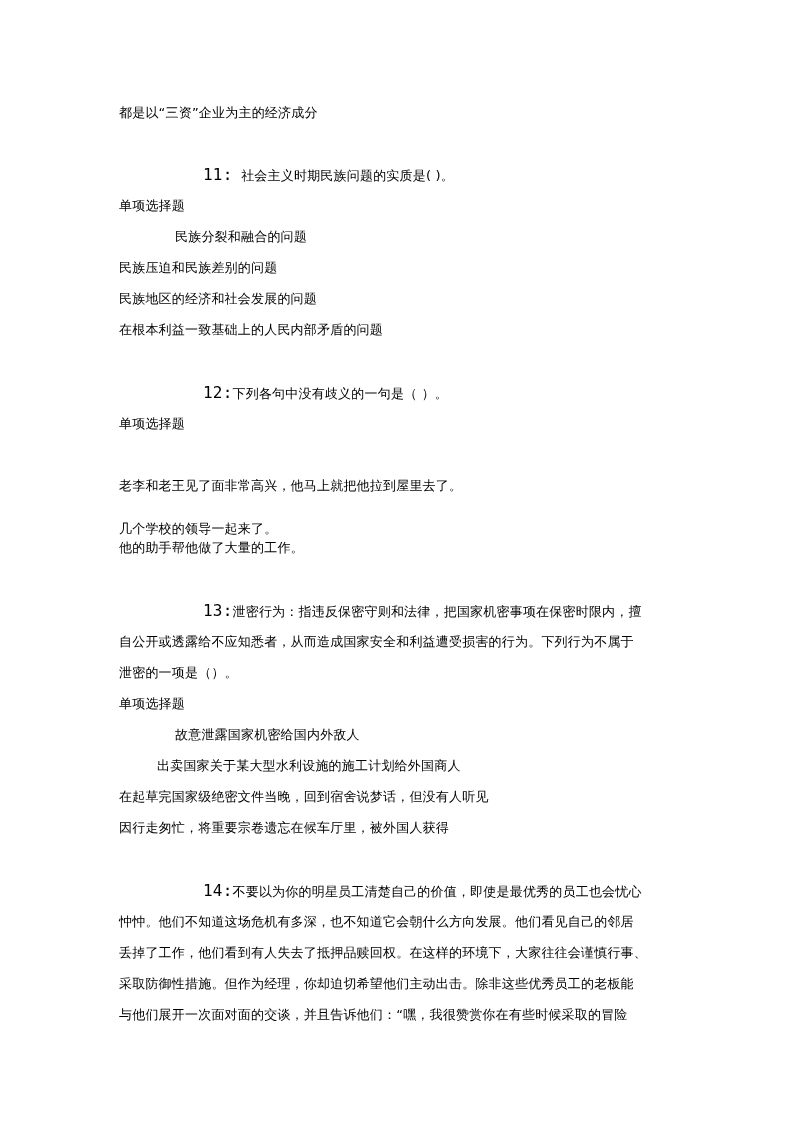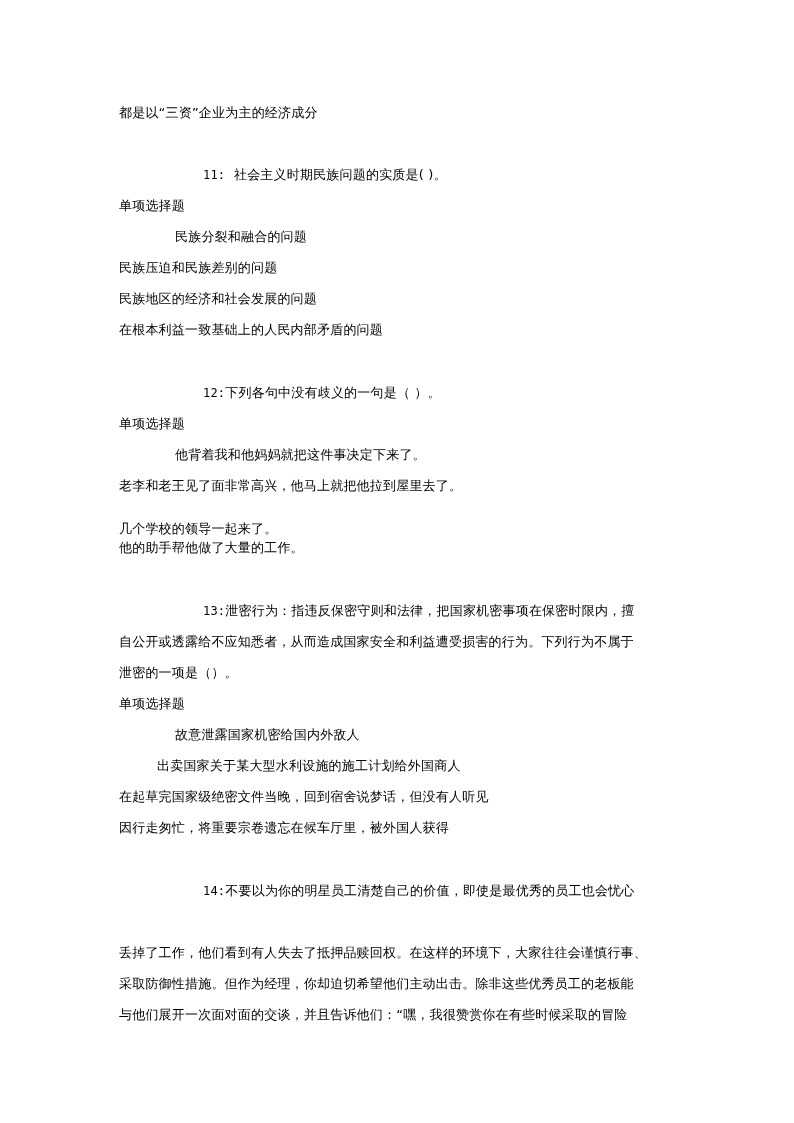--- a/index.html
+++ b/index.html
@@ -5,21 +5,21 @@
     html, body { margin: 0; padding: 0; background: #ffffff; }
     body {
       width: 794px; height: 1123px; position: relative; overflow: hidden;
       font-family: "DejaVu Sans", "Liberation Sans", sans-serif;
       color: #000000; font-size: 13px;
     }
     .page { position: absolute; left: 0; top: 0; width: 656px; height: 1123px; }
     .line { position: absolute; left: 119px; white-space: nowrap; line-height: 16px; font-size: 13px; letter-spacing: 0.2px; }
     .q-indent { left: 203px; }
     .opt-indent { left: 175px; }
-    .num { font-family: "DejaVu Sans Mono", "Liberation Mono", monospace; font-size: 12px; margin-top: 21px; }
+    .num { font-family: "DejaVu Sans Mono", "Liberation Mono", monospace; font-size: 16px; margin-top: 21px; }
   </style>
 </head>
 <body>
 
 <div class="page">
 
   <div class="line" style="top:105px;">都是以“三资”企业为主的经济成分</div>
 
   <div class="line q-indent" style="top:167px;">
     <span class="num">11:</span>&nbsp;&nbsp;<span>社会主义时期民族问题的实质是( )。</span>
@@ -27,36 +27,36 @@
   <div class="line" style="top:198px;">单项选择题</div>
   <div class="line opt-indent" style="top:229px;">民族分裂和融合的问题</div>
   <div class="line" style="top:260px;">民族压迫和民族差别的问题</div>
   <div class="line" style="top:291px;">民族地区的经济和社会发展的问题</div>
   <div class="line" style="top:322px;">在根本利益一致基础上的人民内部矛盾的问题</div>
 
   <div class="line q-indent" style="top:385px;">
     <span class="num">12:</span><span>下列各句中没有歧义的一句是（ ）。</span>
   </div>
   <div class="line" style="top:416px;">单项选择题</div>
-  <div class="line opt-indent" style="top:447px;">他背着我和他妈妈就把这件事决定下来了。</div>
   <div class="line" style="top:478px;text-align:right;">老李和老王见了面非常高兴，他马上就把他拉到屋里去了。</div>
   <div class="line" style="top:509px;margin-top:12px;">几个学校的领导一起来了。</div>
   <div class="line" style="top:540px;text-align:right;">他的助手帮他做了大量的工作。</div>
 
   <div class="line q-indent" style="top:603px;">
     <span class="num">13:</span><span>泄密行为：指违反保密守则和法律，把国家机密事项在保密时限内，擅</span>
   </div>
   <div class="line" style="top:634px;">自公开或透露给不应知悉者，从而造成国家安全和利益遭受损害的行为。下列行为不属于</div>
   <div class="line" style="top:665px;">泄密的一项是（）。</div>
   <div class="line" style="top:696px;">单项选择题</div>
   <div class="line opt-indent" style="top:727px;">故意泄露国家机密给国内外敌人</div>
   <div class="line" style="top:758px;margin-left:38px;">出卖国家关于某大型水利设施的施工计划给外国商人</div>
   <div class="line" style="top:789px;">在起草完国家级绝密文件当晚，回到宿舍说梦话，但没有人听见</div>
   <div class="line" style="top:820px;">因行走匆忙，将重要宗卷遗忘在候车厅里，被外国人获得</div>
 
   <div class="line q-indent" style="top:883px;">
     <span class="num">14:</span><span>不要以为你的明星员工清楚自己的价值，即使是最优秀的员工也会忧心</span>
   </div>
+  <div class="line" style="top:914px;">忡忡。他们不知道这场危机有多深，也不知道它会朝什么方向发展。他们看见自己的邻居</div>
   <div class="line" style="top:945px;">丢掉了工作，他们看到有人失去了抵押品赎回权。在这样的环境下，大家往往会谨慎行事、</div>
   <div class="line" style="top:976px;">采取防御性措施。但作为经理，你却迫切希望他们主动出击。除非这些优秀员工的老板能</div>
   <div class="line" style="top:1007px;">与他们展开一次面对面的交谈，并且告诉他们：“嘿，我很赞赏你在有些时候采取的冒险</div>
 
 </div>
 
 </body></html>

